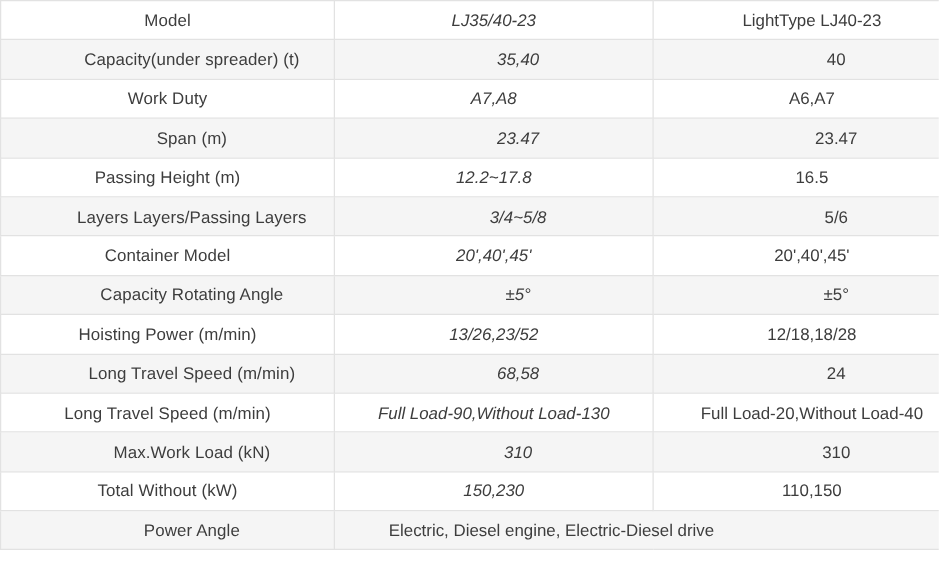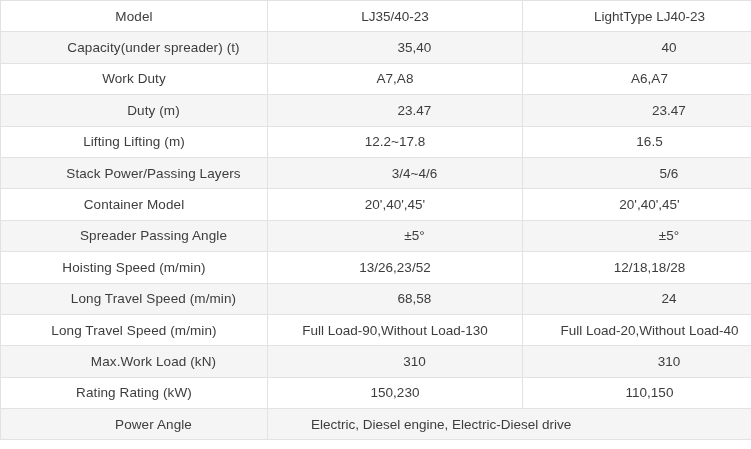--- a/index.html
+++ b/index.html
@@ -30,20 +30,21 @@
     color: #3d3d3d;
     padding: 0 4px;
     white-space: nowrap;
     overflow: hidden;
   }
   .spec-table td.label {
     width: 258px;
   }
   .spec-table td.col-a {
     width: 246px;
+    font-style: italic;
   }
   .spec-table td.col-b {
     width: 245px;
   }
   .spec-table td.span2 {
     text-align: left;
     padding-left: 14px;
   }
   .spec-table tr.odd td {
     background: #ffffff;
@@ -70,66 +71,66 @@
         <td class="label">Capacity(under spreader) (t)</td>
         <td class="col-a">35,40</td>
         <td class="col-b">40</td>
       </tr>
       <tr class="odd">
         <td class="label">Work Duty</td>
         <td class="col-a">A7,A8</td>
         <td class="col-b">A6,A7</td>
       </tr>
       <tr class="even">
-        <td class="label">Duty (m)</td>
+        <td class="label">Span (m)</td>
         <td class="col-a">23.47</td>
         <td class="col-b">23.47</td>
       </tr>
       <tr class="odd">
-        <td class="label">Lifting Lifting (m)</td>
+        <td class="label">Passing Height (m)</td>
         <td class="col-a">12.2~17.8</td>
         <td class="col-b">16.5</td>
       </tr>
       <tr class="even">
-        <td class="label">Stack Power/Passing Layers</td>
-        <td class="col-a">3/4~4/6</td>
+        <td class="label">Layers Layers/Passing Layers</td>
+        <td class="col-a">3/4~5/8</td>
         <td class="col-b">5/6</td>
       </tr>
       <tr class="odd">
         <td class="label">Container Model</td>
         <td class="col-a">20',40',45'</td>
         <td class="col-b">20',40',45'</td>
       </tr>
       <tr class="even">
-        <td class="label">Spreader Passing Angle</td>
+        <td class="label">Capacity Rotating Angle</td>
         <td class="col-a">±5°</td>
         <td class="col-b">±5°</td>
       </tr>
       <tr class="odd">
-        <td class="label">Hoisting Speed (m/min)</td>
+        <td class="label">Hoisting Power (m/min)</td>
         <td class="col-a">13/26,23/52</td>
         <td class="col-b">12/18,18/28</td>
       </tr>
       <tr class="even">
         <td class="label">Long Travel Speed (m/min)</td>
         <td class="col-a">68,58</td>
         <td class="col-b">24</td>
       </tr>
       <tr class="odd">
         <td class="label">Long Travel Speed (m/min)</td>
         <td class="col-a">Full Load-90,Without Load-130</td>
         <td class="col-b">Full Load-20,Without Load-40</td>
       </tr>
       <tr class="even">
         <td class="label">Max.Work Load (kN)</td>
         <td class="col-a">310</td>
         <td class="col-b">310</td>
       </tr>
       <tr class="odd">
-        <td class="label">Rating Rating (kW)</td>
+        <td class="label">Total Without (kW)</td>
         <td class="col-a">150,230</td>
         <td class="col-b">110,150</td>
       </tr>
       <tr class="even">
         <td class="label">Power Angle</td>
         <td class="span2" colspan="2">Electric, Diesel engine, Electric-Diesel drive</td>
       </tr>
     </tbody>
 </table>
 

